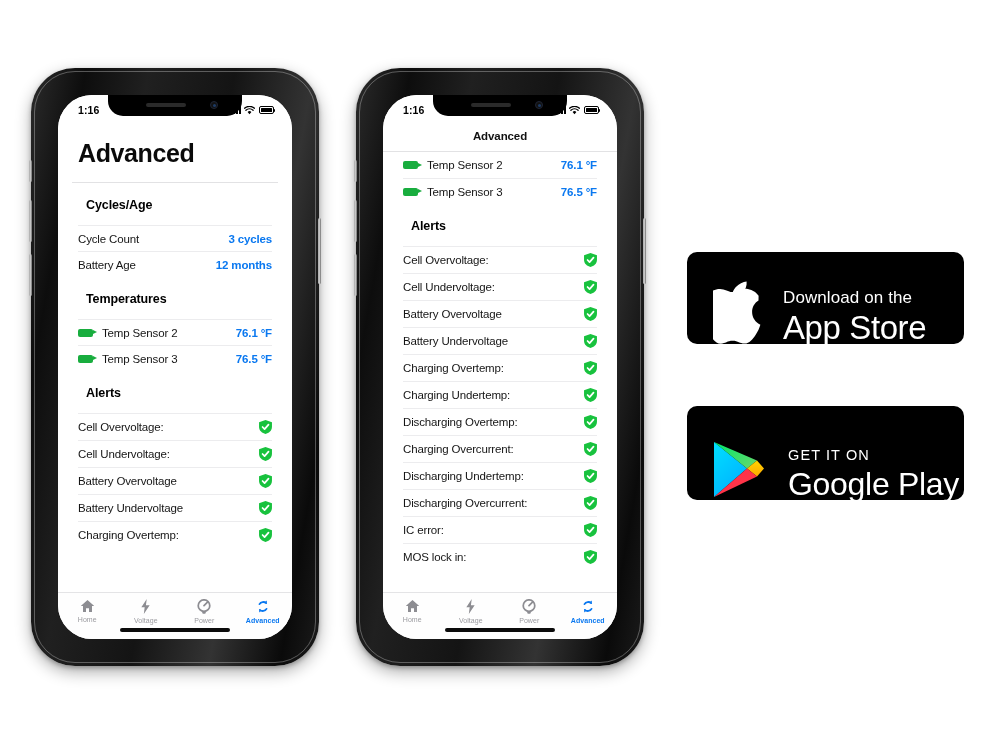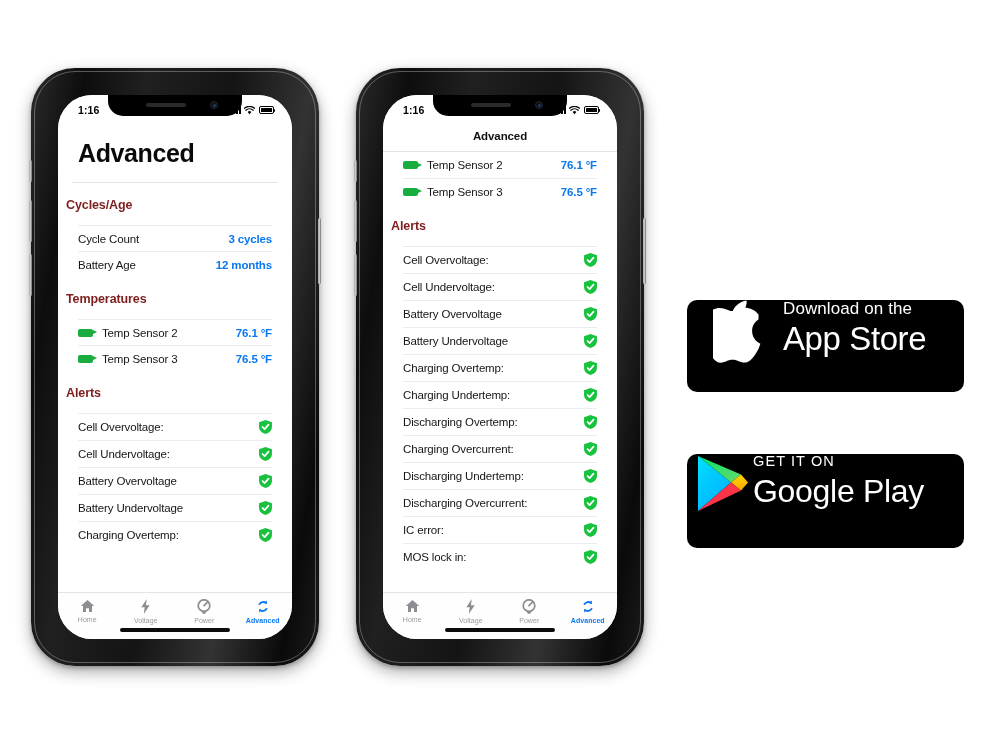--- a/index.html
+++ b/index.html
@@ -85,22 +85,22 @@
     padding: 18px 20px 14px 20px; letter-spacing: -.4px;
   }
   .nav-compact {
     height: 30px; display:flex; align-items:center; justify-content:center;
     font-size: 11.5px; font-weight: 600; color:#111; letter-spacing:-.1px;
   }
   .hairline { height:1px; background:#e2e2e4; margin: 0 14px; }
   .hairline-full { height:1px; background:#e2e2e4; }
 
   .section-head {
-    font-size: 12.5px; font-weight: 700; color: #7f1d1d;
-    padding: 15px 0 13px 0; margin: 0 8px;
+    font-size: 12.5px; font-weight: 700; color: #000000;
+    padding: 15px 0 13px 0; margin: 0 28px;
     letter-spacing: -.1px;
   }
   .row {
     display: flex; align-items: center; min-height: 26px;
     margin: 0 20px; padding: 6px 0;
     border-top: 1px solid #ececee;
   }
   .row .label { font-size: 11.5px; color: #151515; letter-spacing: -.15px; flex: 1; }
   .row .value { font-size: 11.5px; color: #0a78f0; font-weight: 700; letter-spacing: -.15px; }
 
@@ -127,24 +127,24 @@
   .tab .tlabel { font-size: 7px; color:#9a9a9f; letter-spacing:.05px; }
   .tab.active .tlabel { color:#0a78f0; font-weight:600; }
   .home-ind {
     position:absolute; bottom:7px; left:50%; transform:translateX(-50%);
     width: 110px; height: 4px; border-radius: 3px; background:#0b0b0b;
   }
 
   
   .badge {
     position:absolute; background:#000; border-radius: 10px;
-    display:flex; align-items:flex-start; color:#fff;margin-top:48px;
+    display:flex; align-items:flex-end; color:#fff;
   }
   #badge-appstore { left: 687px; top: 252px; width: 277px; height: 92px; padding-left: 26px; gap: 18px; }
-  #badge-googleplay { left: 687px; top: 406px; width: 277px; height: 94px; padding-left: 8px; gap: 2px; }
+  #badge-googleplay { left: 687px; top: 406px; width: 277px; height: 94px; padding-left: 24px; gap: 21px; }
   .badge-text { display:flex; flex-direction:column; line-height:1; }
   .badge-small { font-size: 17px; font-weight: 400; letter-spacing: .1px; }
   .badge-small.gp { font-size: 14.5px; letter-spacing: 1.1px; }
   .badge-big { font-size: 33px; font-weight: 400; letter-spacing: -.4px; margin-top: 5px; }
   .badge-big.gp { font-size: 32px; margin-top: 6px; letter-spacing: -.3px; }
 </style>
 </head>
 <body>
 
 <div class="stage">

